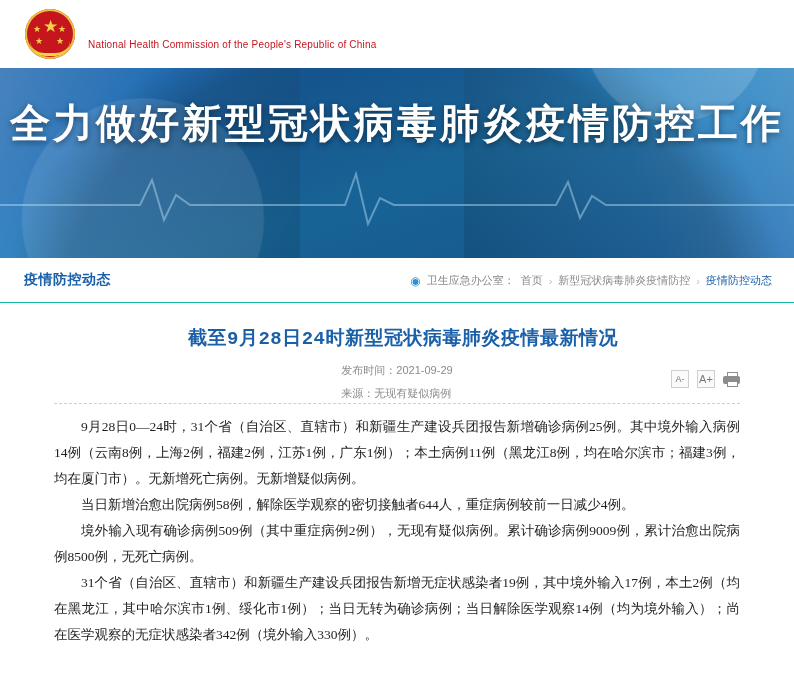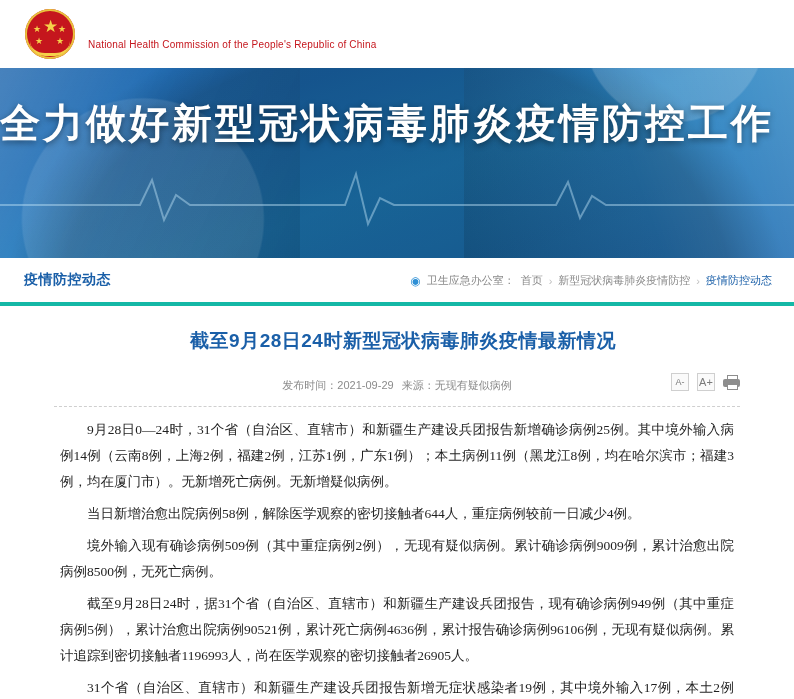--- a/index.html
+++ b/index.html
@@ -122,34 +122,35 @@
     letter-spacing: 0.2px;
     margin-top: 20px;
     text-align: center;
   }
 
   .banner-headline {
     position: absolute;
     left: 0;
     right: 0;
     top: 96px;
+    text-align: center;
     color: #ffffff;
     font-size: 40px;
     font-weight: bold;
     letter-spacing: 3px;
     font-family: "Liberation Serif", serif;
     text-shadow: 0 2px 6px rgba(0,0,0,0.45);
   }
 
   
   .crumb-row {
     position: relative;
     width: 794px;
     height: 44px;
-    border-bottom: 4px solid #14b8a6;
+    border-bottom: 1px solid #14b8a6;
     background: #ffffff;
   }
   .section-title {
     position: absolute;
     left: 24px;
     top: 13px;
     font-size: 14px;
     font-weight: bold;
     color: #1a5fa8;
     letter-spacing: 0.5px;
@@ -183,37 +184,38 @@
     width: 794px;
     background: #ffffff;
     padding-top: 22px;
   }
   .article-title {
     text-align: center;
     font-size: 19px;
     font-weight: bold;
     color: #1a5fa8;
     letter-spacing: 0.5px;
-    font-family: Liberation Sans, sans-serif;
+    font-family: Liberation Mono, monospace;
     padding-left: 12px;
   }
   .meta-row {
     margin: 18px auto 0 auto;
     width: 686px;
     height: 26px;
     display: flex;
     align-items: center;
     justify-content: center;
     position: relative;
     font-size: 11px;
     color: #8b8b8b;
   }
   .meta-center {
     display: flex;
     gap: 8px;
+    flex-direction: column;
   }
   .meta-tools {
     position: absolute;
     right: 0;
     top: 1px;
     display: flex;
     align-items: center;
     gap: 8px;
   }
   .tool-box {
@@ -263,21 +265,21 @@
   .body-text {
     width: 686px;
     margin: 10px auto 0 auto;
     font-size: 13.5px;
     line-height: 26px;
     color: #1f1f1f;
     font-family: "Liberation Serif", serif;
     text-align: justify;
   }
   .body-text p {
-    margin: 6px;
+    margin: 0;
     text-indent: 2em;
   }
 </style>
 </head>
 <body>
 
 <div class="banner">
   <div class="banner-bg-shapes"></div>
   <div class="banner-photo-left"></div>
   <div class="banner-photo-right"></div>
@@ -335,17 +337,16 @@
       </span>
     </div>
   </div>
 
   <div class="divider"></div>
 
   <div class="body-text">
     <p>9月28日0—24时，31个省（自治区、直辖市）和新疆生产建设兵团报告新增确诊病例25例。其中境外输入病例14例（云南8例，上海2例，福建2例，江苏1例，广东1例）；本土病例11例（黑龙江8例，均在哈尔滨市；福建3例，均在厦门市）。无新增死亡病例。无新增疑似病例。</p>
     <p>当日新增治愈出院病例58例，解除医学观察的密切接触者644人，重症病例较前一日减少4例。</p>
     <p>境外输入现有确诊病例509例（其中重症病例2例），无现有疑似病例。累计确诊病例9009例，累计治愈出院病例8500例，无死亡病例。</p>
-    <p>截至9月28日24时，据31个省（自治区、直辖市）和新疆生产建设兵团报告，现有确诊病例949例（其中重症病例5例），累计治愈出院病例90521例，累计死亡病例4636例，累计报告确诊病例96106例，无现有疑似病例。累计追踪到密切接触者1196993人，尚在医学观察的密切接触者26905人。</p>
     <p>31个省（自治区、直辖市）和新疆生产建设兵团报告新增无症状感染者19例，其中境外输入17例，本土2例（均在黑龙江，其中哈尔滨市1例、绥化市1例）；当日无转为确诊病例；当日解除医学观察14例（均为境外输入）；尚在医学观察的无症状感染者342例（境外输入330例）。</p>
 
   </div>
 </div>
 
 </body></html>

